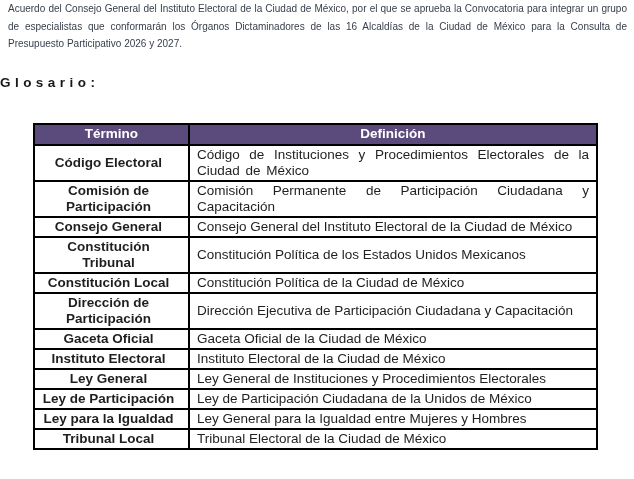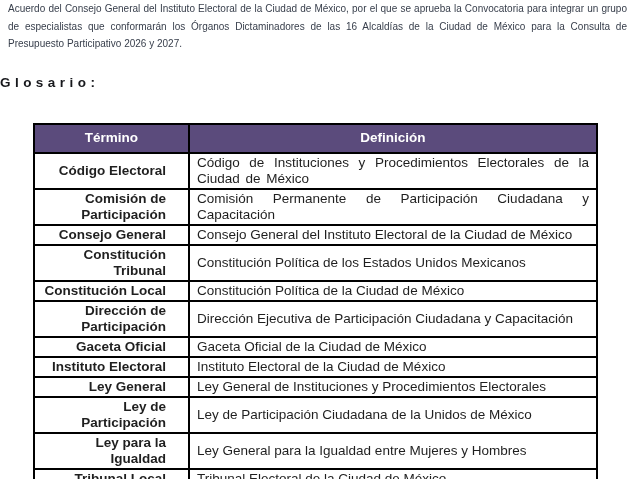--- a/index.html
+++ b/index.html
@@ -45,27 +45,27 @@
     font-size: 13.5px;
     line-height: 16px;
     color: var(--body-text);
     overflow: hidden;
   }
   table.glossary th {
     background: var(--table-header-bg);
     color: var(--table-header-text);
     font-weight: 700;
     text-align: center;
-    height: 29px;
+    height: 21px;
     padding: 1px 4px;
   }
   td.term {
     font-weight: 700;
-    text-align: right;
-    padding: 1px 22px 1px 6px;
+    text-align: center;
+    padding: 1px 12px 1px 6px;
     border-radius: 14px;
   }
   td.def {
     text-align: justify;
     padding: 1px 7px;
     border-radius: 17px;
   }
   tr.rh1 { height: 16px; }
   tr.rh2 { height: 36px; }
   tr.rh2b { height: 24px; }

